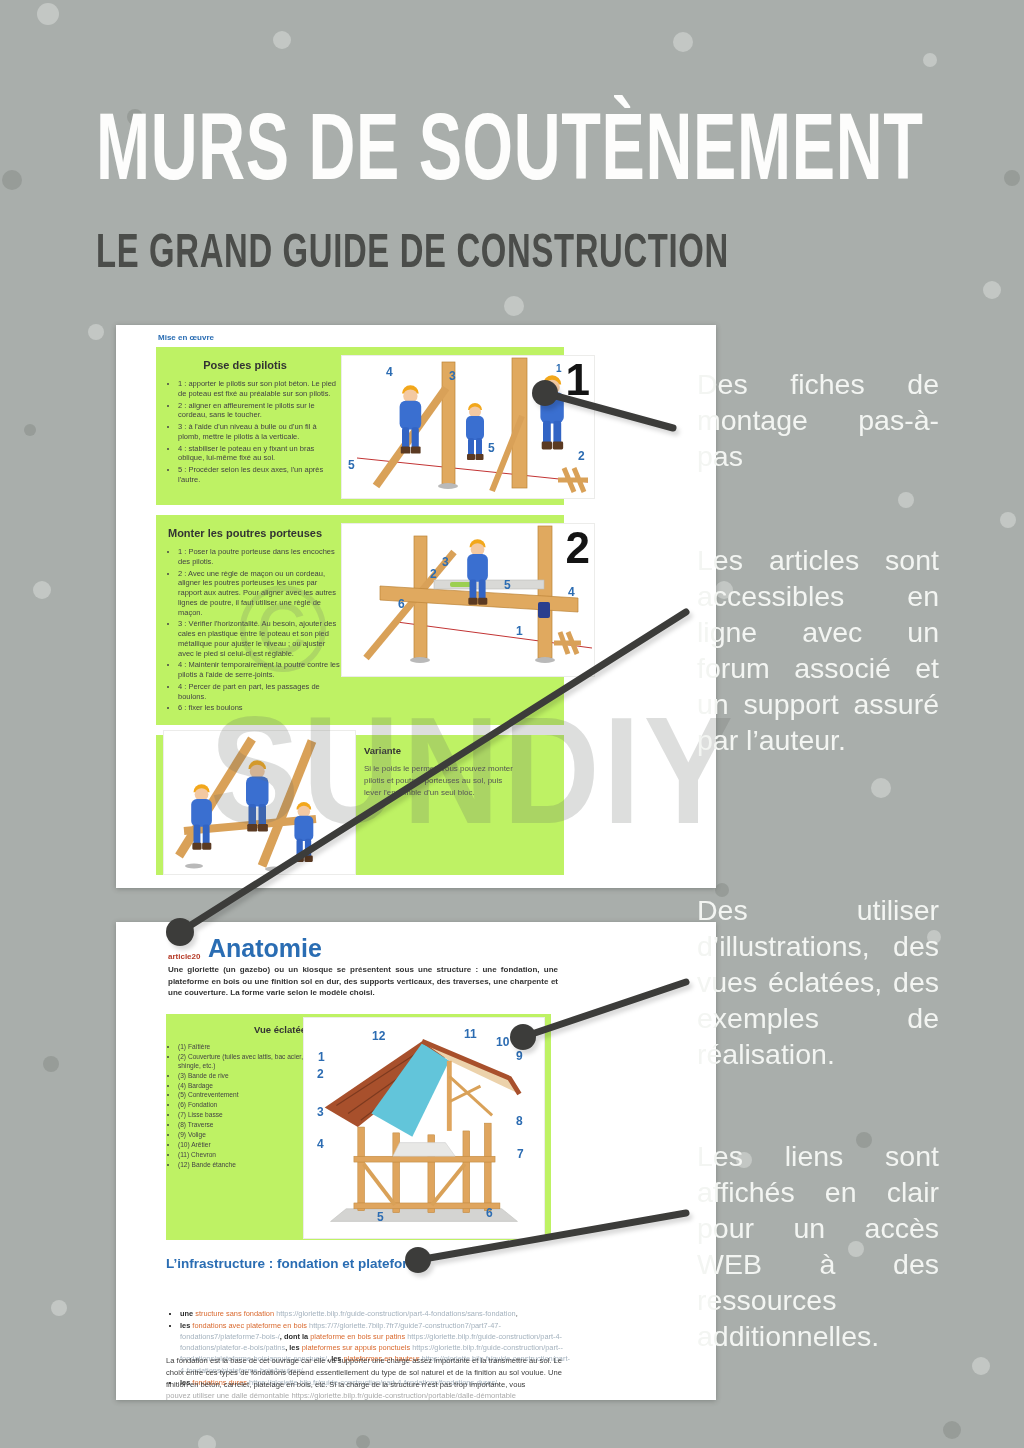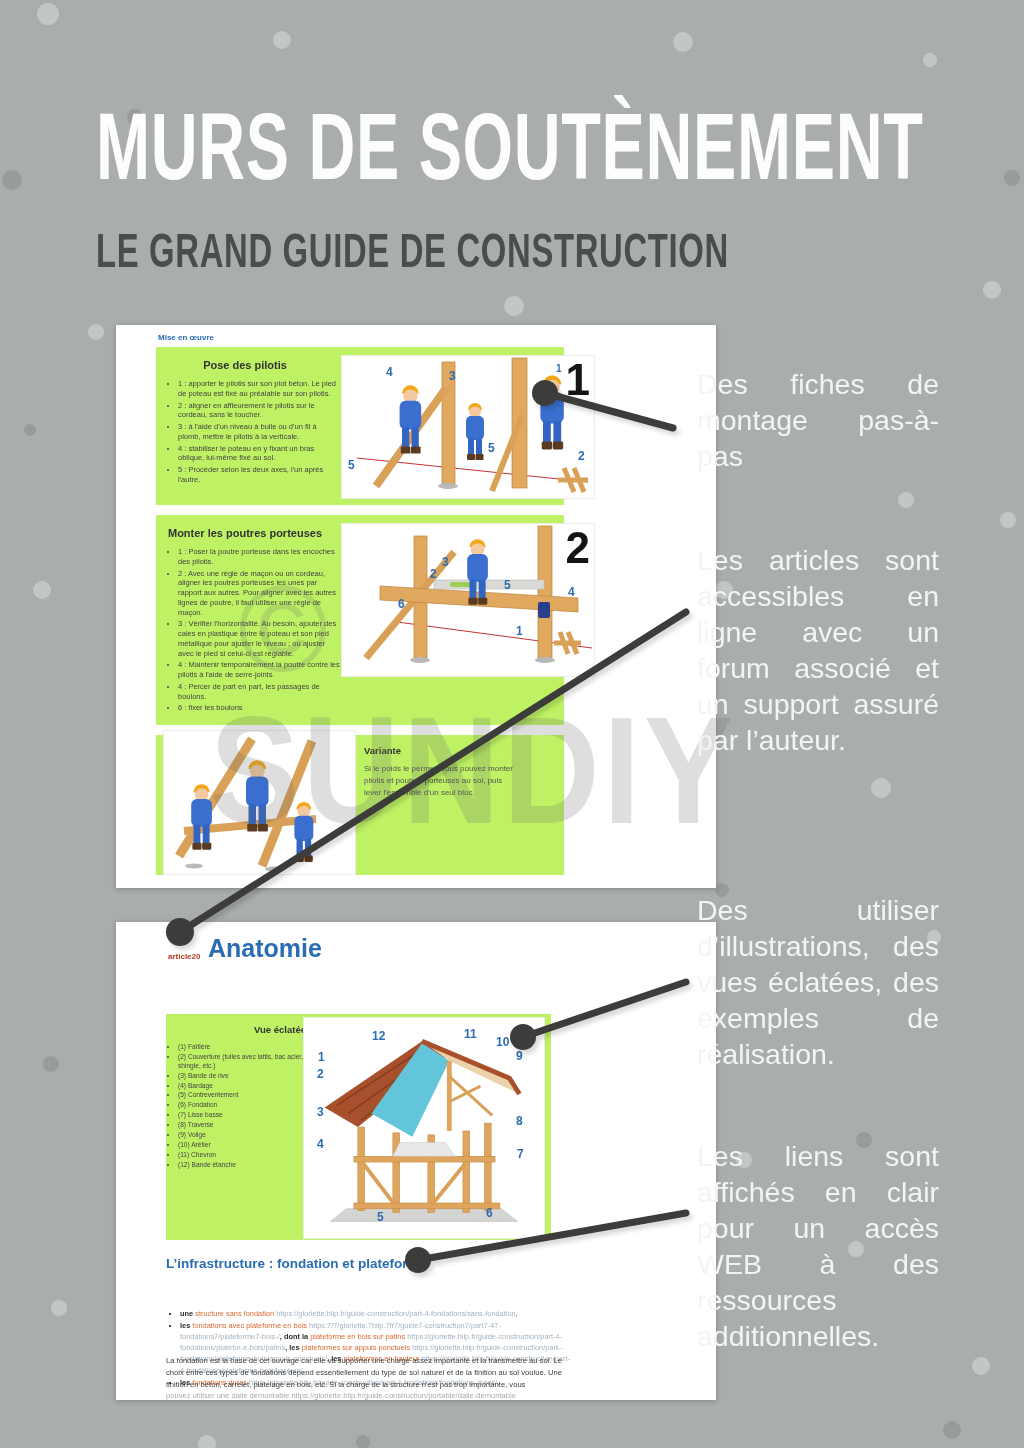--- a/index.html
+++ b/index.html
@@ -223,20 +223,21 @@
       </svg>
     </div>
     <div class="variante-title" style="left:208px;top:10px;">Variante</div>
     <div class="variante-text" style="left:208px;top:28px;">Si le poids le permet, vous pouvez monter pilotis et poutres porteuses au sol, puis lever l'ensemble d'un seul bloc.</div>
   </div>
 </div>
 
 <div class="doc" id="doc2">
   <span class="article-tag" style="left:52px;top:30px;">article20</span>
   <h3 class="article-title" style="left:92px;top:14px;margin:0;">Anatomie</h3>
+  <p class="doc2-intro" style="left:52px;top:42px;width:390px;margin:0;">Une gloriette (un gazebo) ou un kiosque se présentent sous une structure : une fondation, une plateforme en bois ou une finition sol en dur, des supports verticaux, des traverses, une charpente et une couverture. La forme varie selon le modèle choisi.</p>
 
   <div class="panel" style="left:50px;top:92px;width:385px;height:226px;">
     <div class="exp-title">Vue éclatée</div>
     <ul class="exp-list">
 
     <li>(1) Faîtière</li>
         <li>(2) Couverture (tuiles avec lattis, bac acier, shingle, etc.)</li>
         <li>(3) Bande de rive</li>
         <li>(4) Bardage</li>
         <li>(5) Contreventement</li>

